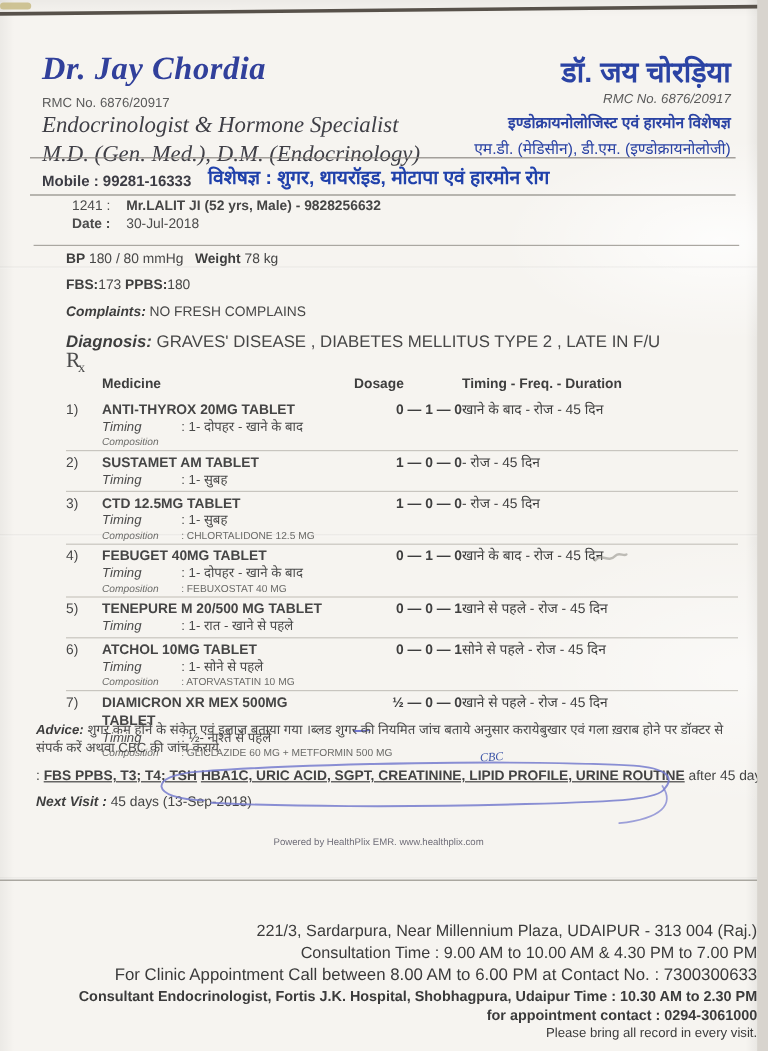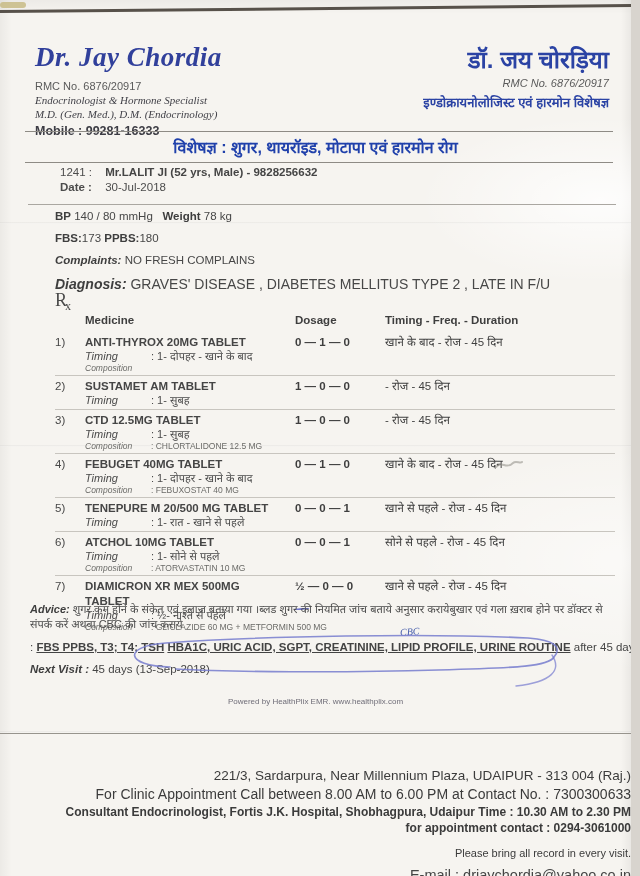--- a/index.html
+++ b/index.html
@@ -14,21 +14,21 @@
           linear-gradient(180deg, rgba(0,0,0,.04) 0, rgba(0,0,0,0) 14px);
         color:#474747;}
   .crease{position:absolute;left:0;width:640px;height:2px;background:linear-gradient(180deg,rgba(0,0,0,.05),rgba(255,255,255,.25));}
   .edge-line{position:absolute;left:-8px;top:7px;width:660px;height:3px;background:#57514a;transform:rotate(-0.55deg);}
   .corner-smudge{position:absolute;left:0;top:2px;width:26px;height:6px;background:#c5b87e;border-radius:3px;opacity:.8;}
 
   
   .hdr{position:absolute;left:35px;right:22px;top:42px;display:flex;justify-content:space-between;}
   .dr-en .name{font-family:"Liberation Serif",serif;font-style:italic;font-weight:bold;font-size:27px;color:#31409b;letter-spacing:.5px;}
   .dr-en .rmc{font-size:11px;color:#5a5a5a;margin-top:7px;}
-  .dr-en .cred{font-family:"Liberation Serif",serif;font-style:italic;font-size:11px;color:#3f3f46;margin-top:2px;}
+  .dr-en .cred{font-family:"Liberation Serif",serif;font-style:italic;font-size:19px;color:#3f3f46;margin-top:2px;}
   .dr-en .mob{font-size:12.5px;font-weight:bold;color:#3c3c44;margin-top:4px;}
   .dr-hi{text-align:right;}
   .dr-hi .name{font-size:24px;font-weight:bold;color:#2b43a4;}
   .dr-hi .rmc{font-size:11px;font-style:italic;color:#5a5a5a;margin-top:2px;}
   .dr-hi .l1{font-size:13px;font-weight:bold;color:#2b43a4;margin-top:4px;}
   .dr-hi .l2{font-size:13px;color:#2b43a4;margin-top:3px;}
 
   .rule{position:absolute;height:1px;background:#8e8b85;}
   .band{position:absolute;left:0;right:0;top:136px;text-align:center;font-size:16px;font-weight:bold;color:#2041ab;}
 
@@ -49,40 +49,40 @@
 
   
   .med-table{position:absolute;left:55px;top:314px;width:560px;}
   .mt-head{display:grid;grid-template-columns:30px 202px 98px 1fr;font-size:11.5px;font-weight:bold;color:#3e3e3e;height:21px;}
   .mt-head .h-dose{padding-left:8px;}
   .med-row{border-bottom:1px solid #c8c5bf;padding-bottom:2px;margin-bottom:3px;}
   .med-row:last-child{border-bottom:none;}
   .med-main{display:grid;grid-template-columns:30px 202px 98px 1fr;font-size:11.5px;line-height:15px;}
   .med-num{color:#474747;}
   .med-name{font-weight:bold;color:#454545;}
-  .med-dose{font-weight:bold;color:#3e3e3e;padding-left:8px;position:relative;white-space:nowrap;}
+  .med-dose{font-weight:bold;color:#3e3e3e;padding-left:8px;position:relative;white-space:nowrap;text-align:right;}
   .med-freq{color:#3f3f3f;}
   .med-sub{display:grid;grid-template-columns:66px 1fr;margin-left:30px;font-size:11px;line-height:13px;color:#4a4a4a;}
   .med-sub .lbl{font-style:italic;}
   .med-sub.comp{font-size:8.5px;line-height:10px;color:#6b6b68;}
   .pen-underline{position:absolute;left:7px;bottom:-1px;width:15px;height:0;border-bottom:2px solid #7379cf;transform:rotate(-3deg);border-radius:2px;}
 
   .advice{position:absolute;left:30px;top:602px;width:592px;font-size:11px;line-height:15px;color:#4a4a4a;}
   .tests{position:absolute;left:30px;top:641px;width:600px;font-size:11.5px;color:#454545;white-space:nowrap;}
   .tests .u{text-decoration:underline;font-weight:bold;color:#434343;}
   .nextvisit{position:absolute;left:30px;top:663px;font-size:11.5px;color:#454545;}
   .powered{position:absolute;left:0;right:0;top:697px;text-align:center;font-size:8px;color:#6f6d78;}
 
   
   .footer{position:absolute;left:0;right:0;top:768px;text-align:right;color:#3b3b3b;}
   .footer .l1{font-size:13.5px;margin-bottom:3px;}
   .footer .l2{font-size:13.5px;margin-bottom:3px;}
   .footer .l3{font-size:14px;margin-bottom:3px;}
   .footer .l4{font-size:12px;font-weight:bold;margin-bottom:2px;}
-  .footer .l5{font-size:12px;font-weight:bold;margin-bottom:12px;padding-left:14px;}
+  .footer .l5{font-size:12px;font-weight:bold;margin-bottom:2px;padding-left:14px;}
   .footer .l6{font-size:11px;margin-bottom:8px;}
   .footer .l7{font-size:14.5px;color:#454545;}
 
   
   .pen-svg{position:absolute;left:0;top:622px;pointer-events:none;}
   .cbc-note{position:absolute;left:400px;top:626px;font-family:"Liberation Serif",serif;font-style:italic;font-size:10px;color:#3f57a8;transform:rotate(-4deg);}
   .smudge-svg{position:absolute;left:494px;top:458px;pointer-events:none;opacity:.55;}
 </style>
 </head>
 <body>
@@ -100,20 +100,21 @@
       <div class="name">Dr. Jay Chordia</div>
       <div class="rmc">RMC No. 6876/20917</div>
       <div class="cred">Endocrinologist &amp; Hormone Specialist</div>
       <div class="cred">M.D. (Gen. Med.), D.M. (Endocrinology)</div>
       <div class="mob">Mobile : 99281-16333</div>
     </div>
     <div class="dr-hi">
       <div class="name">डॉ. जय चोरड़िया</div>
       <div class="rmc">RMC No. 6876/20917</div>
       <div class="l1">इण्डोक्रायनोलोजिस्ट एवं हारमोन विशेषज्ञ</div>
+      <div class="l2">एम.डी. (मेडिसीन), डी.एम. (इण्डोक्रायनोलोजी)</div>
     </div>
   </div>
 
   <div class="rule" style="left:25px;right:18px;top:131px"></div>
   <div class="band">विशेषज्ञ : शुगर, थायरॉइड, मोटापा एवं हारमोन रोग</div>
   <div class="rule" style="left:25px;right:18px;top:162px"></div>
 
   <div class="patient">
     <div class="row">
       <span class="idnum">1241 :</span>
@@ -122,21 +123,21 @@
     <div class="row">
       <span class="dlabel">Date :</span>
       <span>30-Jul-2018</span>
     </div>
   </div>
 
   <div class="rule" style="left:28px;right:15px;top:204px;background:#aaa7a1"></div>
 
   <div class="vitals">
     <span class="b">BP</span>
-    <span>140 / 80 mmHg</span>&nbsp;&nbsp;
+    <span>180 / 80 mmHg</span>&nbsp;&nbsp;
     <span class="b">Weight</span>
     <span>78 kg</span>
   </div>
   <div class="fbs">
     <span class="b">FBS:</span><span>173</span>
     <span class="b">PPBS:</span><span>180</span>
   </div>
 
   <div class="complaints">
     <span class="lab-ital">Complaints:</span>
@@ -284,20 +285,21 @@
     <span class="lab-ital">Next Visit :</span>
     <span>45 days (13-Sep-2018)</span>
   </div>
 
   <div class="powered">Powered by HealthPlix EMR. www.healthplix.com</div>
 
   <div class="rule" style="left:0;right:0;top:733px;background:#97948d"></div>
 
   <div class="footer">
     <div class="l1">221/3, Sardarpura, Near Millennium Plaza, UDAIPUR - 313 004 (Raj.)</div>
+    <div class="l2">Consultation Time : 9.00 AM to 10.00 AM &amp; 4.30 PM to 7.00 PM</div>
     <div class="l3">For Clinic Appointment Call between 8.00 AM  to 6.00 PM at Contact No. : 7300300633</div>
     <div class="l4">
       <span>Consultant Endocrinologist, Fortis J.K. Hospital, Shobhagpura, Udaipur</span>
       <span>Time : 10.30 AM to 2.30 PM</span>
     </div>
     <div class="l5">for appointment contact : 0294-3061000</div>
     <div class="l6">Please bring all record in every visit.</div>
     <div class="l7">E-mail : drjaychordia@yahoo.co.in</div>
   </div>
 

